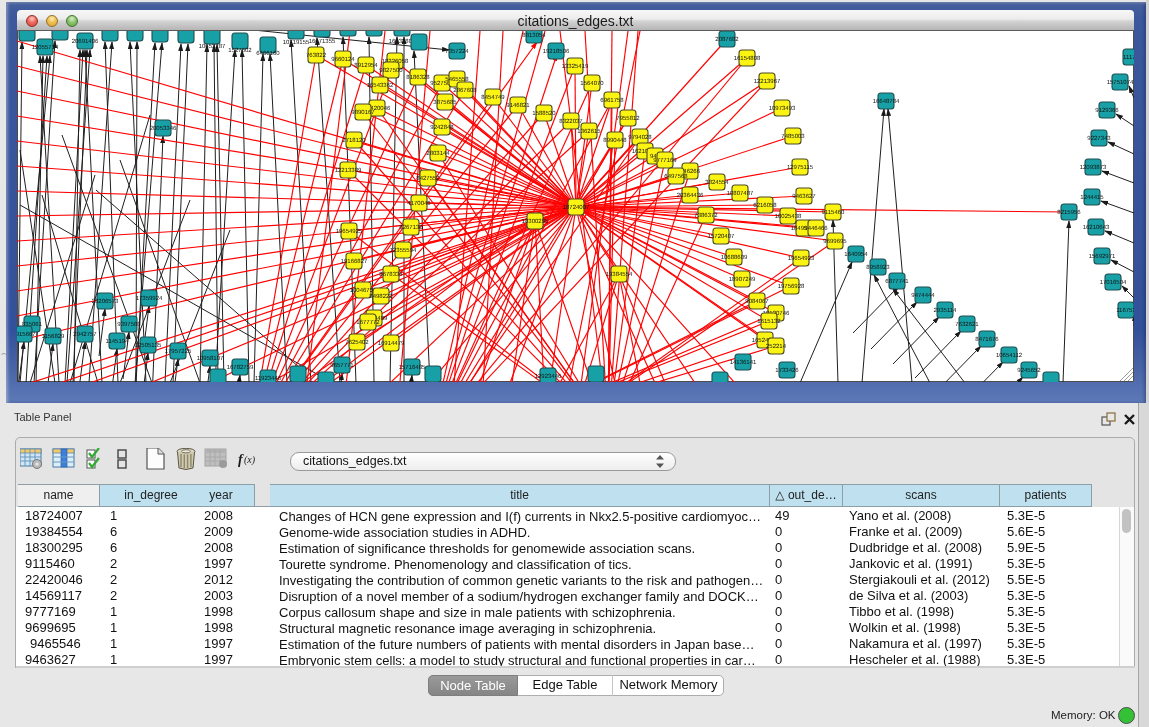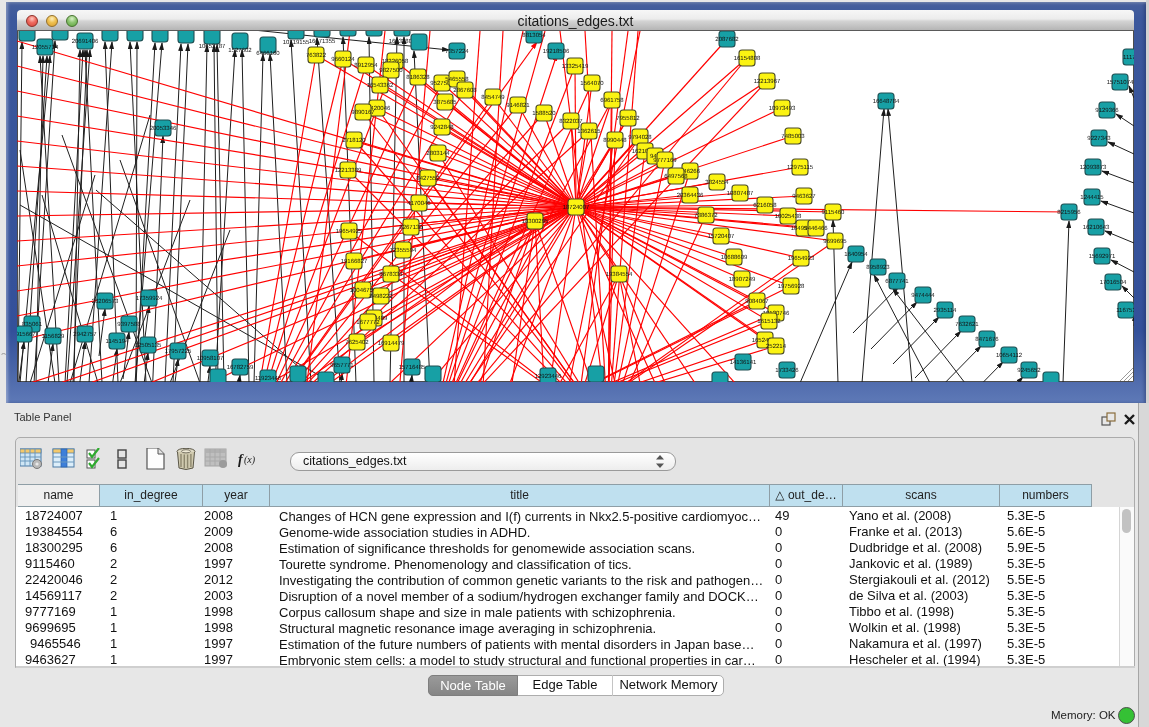--- a/index.html
+++ b/index.html
@@ -642,25 +642,25 @@
 
 <div class="abs" style="left:290px;top:452px;width:386px;height:19px;border:1px solid #9a9a9a;border-radius:9px;
  background:linear-gradient(180deg,#ffffff,#ededed);font-size:12.5px;color:#111;line-height:17px;padding-left:12px">citations_edges.txt</div>
 <svg class="abs" style="left:655px;top:455px" width="10" height="13">
  <path d="M5 0 L9 4.5 L1 4.5 z" fill="#555"></path>
     <path d="M5 13 L9 8.5 L1 8.5 z" fill="#555"></path>
 </svg>
 
 <div class="hcell" style="left:18px;width:82px;background:#efefef">name</div>
 <div class="hcell" style="left:100px;width:103px">in_degree</div>
-<div class="hcell" style="left:203px;width:67px">year</div>
+<div class="hcell" style="left:188px;width:67px">year</div>
 <div class="hcell" style="left:270px;width:500px">title</div>
 <div class="hcell" style="left:770px;width:73px">△ out_de…</div>
 <div class="hcell" style="left:843px;width:157px">scans</div>
-<div class="hcell" style="left:1000px;width:92px">numbers</div>
+<div class="hcell" style="left:1000px;width:92px">patients</div>
 <div class="abs" style="left:18px;top:506px;width:1074px;height:1px;background:#8e9ea6"></div>
 
 <div class="abs" style="left:16px;top:507px;width:1103px;height:160px;background:#fff"></div>
 <div class="trow" style="top:507px">
 <span style="left:25px">18724007</span>
 <span style="left:110px">1</span>
 <span style="left:204px">2008</span>
 <span style="left:279px">
       <span class="tt">Changes of HCN gene expression and I(f) currents in Nkx2.5-positive cardiomyoc…</span>
     </span>
@@ -669,21 +669,21 @@
 <span style="left:1007px">5.3E-5</span>
 </div>
 <div class="trow" style="top:523px">
 <span style="left:25px">19384554</span>
 <span style="left:110px">6</span>
 <span style="left:204px">2009</span>
 <span style="left:279px">
       <span class="tt">Genome-wide association studies in ADHD.</span>
     </span>
 <span style="left:775px">0</span>
-<span style="left:849px">Franke et al. (2013)</span>
+<span style="left:849px">Franke et al. (2009)</span>
 <span style="left:1007px">5.6E-5</span>
 </div>
 <div class="trow" style="top:539px">
 <span style="left:25px">18300295</span>
 <span style="left:110px">6</span>
 <span style="left:204px">2008</span>
 <span style="left:279px">
       <span class="tt">Estimation of significance thresholds for genomewide association scans.</span>
     </span>
 <span style="left:775px">0</span>
@@ -691,21 +691,21 @@
 <span style="left:1007px">5.9E-5</span>
 </div>
 <div class="trow" style="top:555px">
 <span style="left:25px">9115460</span>
 <span style="left:110px">2</span>
 <span style="left:204px">1997</span>
 <span style="left:279px">
       <span class="tt">Tourette syndrome. Phenomenology and classification of tics.</span>
     </span>
 <span style="left:775px">0</span>
-<span style="left:849px">Jankovic et al. (1989)</span>
+<span style="left:849px">Jankovic et al. (1991)</span>
 <span style="left:1007px">5.3E-5</span>
 </div>
 <div class="trow" style="top:571px">
 <span style="left:25px">22420046</span>
 <span style="left:110px">2</span>
 <span style="left:204px">2012</span>
 <span style="left:279px">
       <span class="tt">Investigating the contribution of common genetic variants to the risk and pathogen…</span>
     </span>
 <span style="left:775px">0</span>
@@ -757,21 +757,21 @@
 <span style="left:1007px">5.3E-5</span>
 </div>
 <div class="trow" style="top:651px">
 <span style="left:25px">9463627</span>
 <span style="left:110px">1</span>
 <span style="left:204px">1997</span>
 <span style="left:279px">
       <span class="tt">Embryonic stem cells: a model to study structural and functional properties in car…</span>
     </span>
 <span style="left:775px">0</span>
-<span style="left:849px">Hescheler et al. (1994)</span>
+<span style="left:849px">Hescheler et al. (1988)</span>
 <span style="left:1007px">5.3E-5</span>
 </div>
 
 <div class="abs" style="left:1119px;top:507px;width:15px;height:160px;background:#fafafa;border-left:1px solid #d5d5d5"></div>
 <div class="abs" style="left:1122px;top:509px;width:9px;height:24px;background:#c2c2c2;border-radius:5px"></div>
 <div class="abs" style="left:16px;top:666px;width:1119px;height:2px;background:#cfcfcf"></div>
 
 <div class="abs" style="left:428px;top:675px;width:296px;height:21px;border:1px solid #adadad;border-radius:5px;background:#fff"></div>
 <div class="abs" style="left:428px;top:675px;width:90px;height:21px;border-radius:5px 0 0 5px;
  background:linear-gradient(180deg,#9a9a9a,#858585);border:1px solid #7e7e7e;

